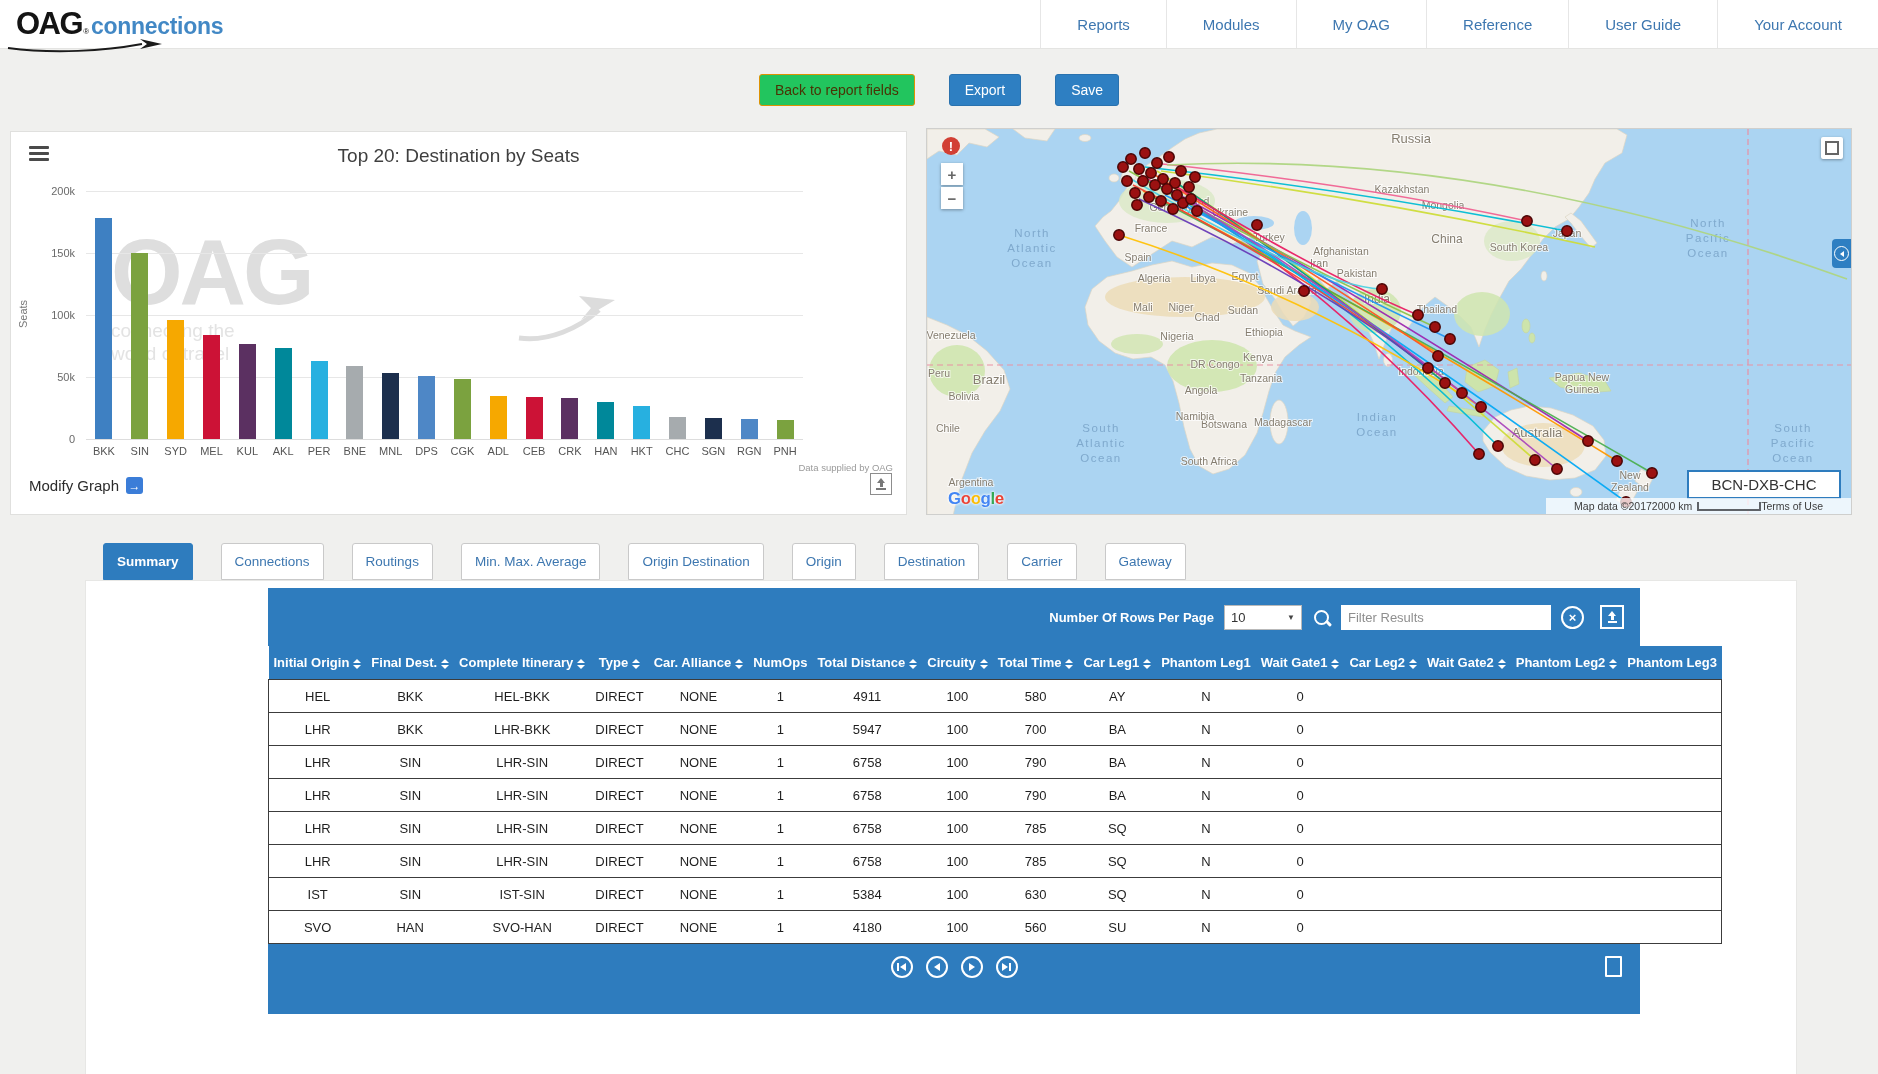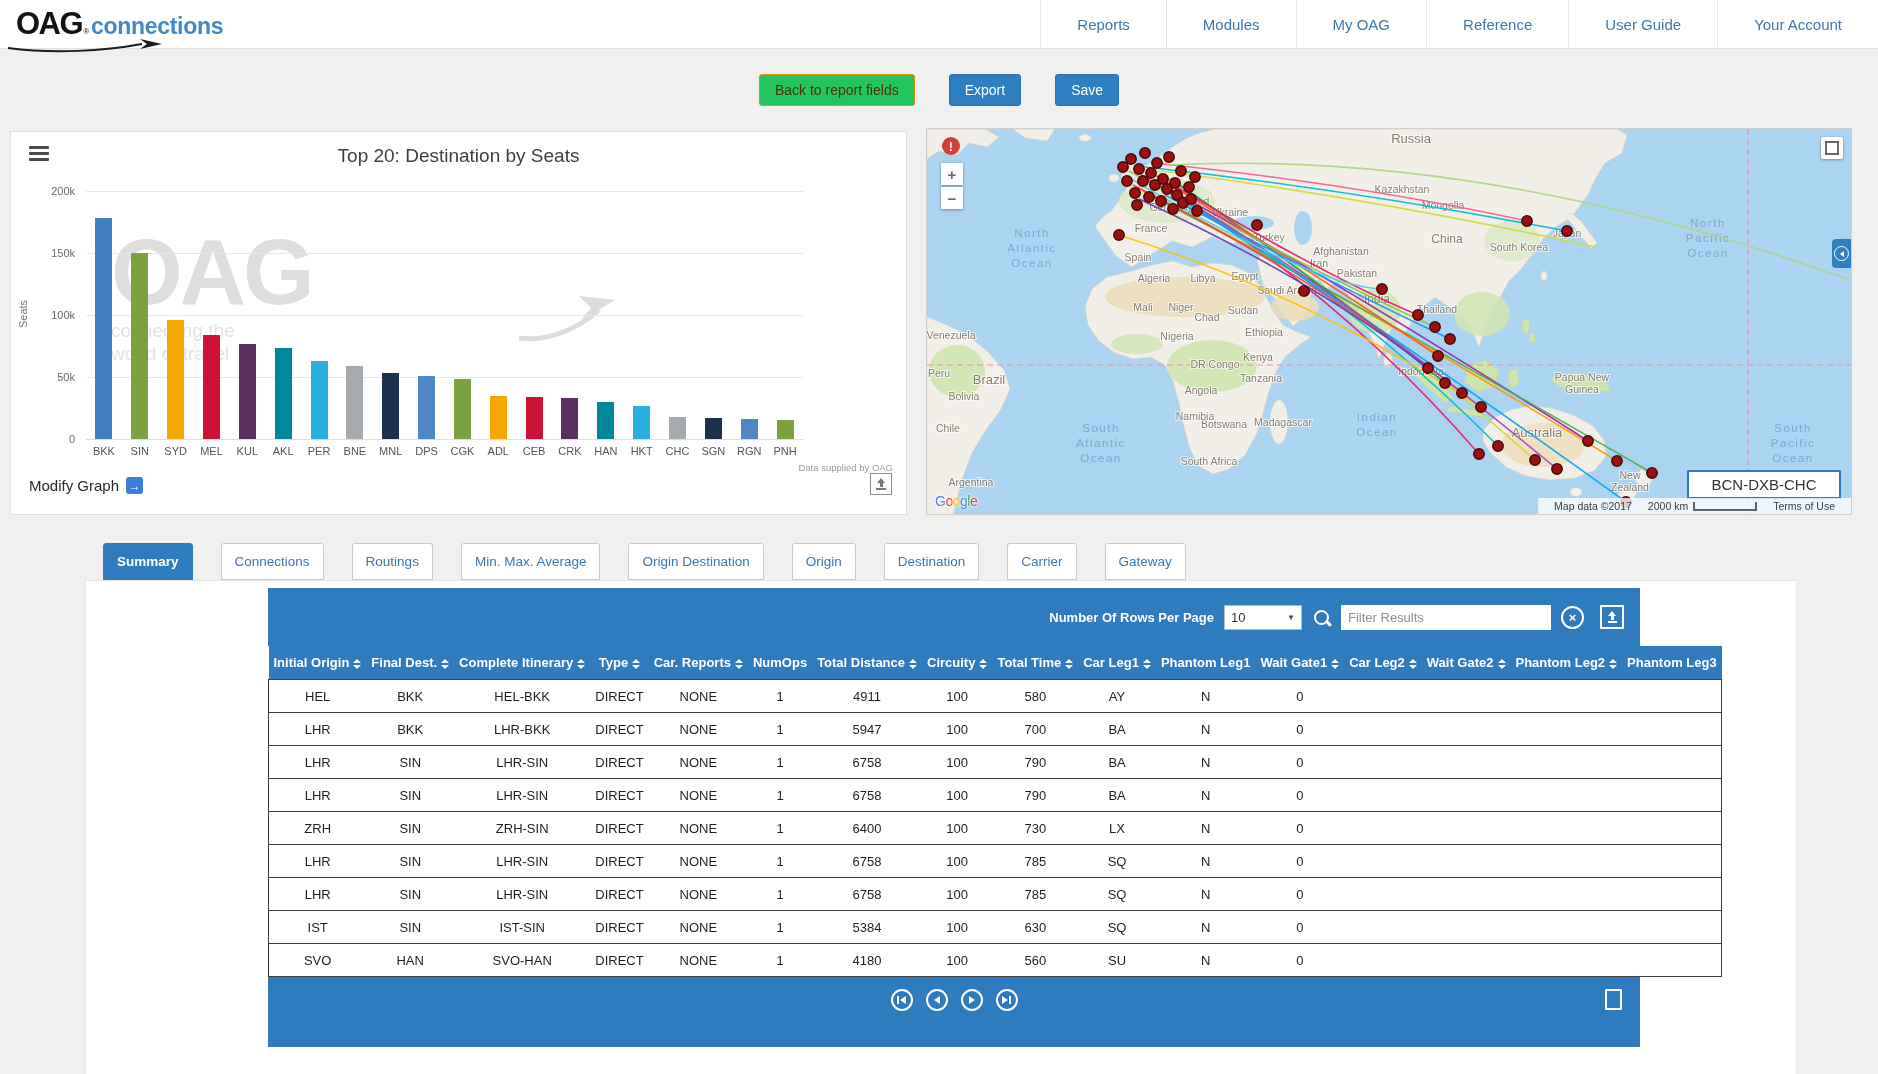--- a/index.html
+++ b/index.html
@@ -68,25 +68,25 @@
          box-shadow:0 1px 3px rgba(0,0,0,.35);display:flex;align-items:center;justify-content:center;cursor:pointer}
   .fsbtn i{display:block;width:10px;height:10px;border:2px solid #666}
   .side-tab{position:absolute;right:0;top:110px;width:19px;height:29px;background:#2e7fc2;
             border-radius:4px 0 0 4px;display:flex;align-items:center;justify-content:center;cursor:pointer}
   .st-c{width:13px;height:13px;border:1.5px solid #fff;border-radius:50%;display:flex;align-items:center;justify-content:center}
   .tri-l-s{width:0;height:0;border-top:3px solid transparent;border-bottom:3px solid transparent;border-right:4px solid #fff}
   .route-box{position:absolute;right:10px;bottom:15px;width:150px;height:25px;background:#fff;
              border:2px solid #2e7cbe;display:flex;align-items:center;justify-content:center;
              font-size:15px;color:#333}
   .attrib{position:absolute;right:0;bottom:0;height:16px;background:rgba(255,255,255,.78);
-          display:flex;align-items:center;gap:16px;padding:0 16px;font-size:10.5px;color:#3c3c3c}
+          display:flex;align-items:center;padding:0 28px;font-size:10.5px;color:#3c3c3c}
   .scalewrap{display:flex;align-items:center;gap:5px}
   .scalebar{width:60px;height:7px;border-left:2px solid #5f6368;border-right:2px solid #5f6368;
             border-bottom:2px solid #5f6368}
-  .glogo{position:absolute;left:8px;bottom:5px;font-size:14px;font-weight:normal;letter-spacing:-.5px;
+  .glogo{position:absolute;left:21px;bottom:5px;font-size:17px;font-weight:bold;letter-spacing:-.5px;
          text-shadow:0 0 3px #fff,0 0 3px #fff;cursor:pointer}
 
   
   .bottom-panel{position:absolute;left:85px;top:580px;width:1712px;height:506px;background:#fff;
                 border:1px solid #e7e7e5;box-sizing:border-box}
   .tabs{position:absolute;left:103px;top:543px;display:flex;gap:28px;height:37px}
   .tab{border:1px solid #c9c9c9;background:#fff;color:#3d77b0;font-size:13.5px;padding:0 13px;
        display:flex;align-items:center;border-radius:3px 3px 0 0;cursor:pointer;white-space:nowrap;box-sizing:border-box}
   .tab.active{background:#2e7cbe;color:#fff;border-color:#2e7cbe;font-weight:bold}
 
@@ -488,21 +488,21 @@
               <i class="s-dn"></i>
             </span></th>
           <th><span>Complete Itinerary</span><span class="sort">
               <i class="s-up"></i>
               <i class="s-dn"></i>
             </span></th>
           <th><span>Type</span><span class="sort">
               <i class="s-up"></i>
               <i class="s-dn"></i>
             </span></th>
-          <th><span>Car. Reports</span><span class="sort">
+          <th><span>Car. Alliance</span><span class="sort">
               <i class="s-up"></i>
               <i class="s-dn"></i>
             </span></th>
           <th><span>NumOps</span></th>
           <th><span>Total Distance</span><span class="sort">
               <i class="s-up"></i>
               <i class="s-dn"></i>
             </span></th>
           <th><span>Circuity</span><span class="sort">
               <i class="s-up"></i>
@@ -595,38 +595,20 @@
           <td>LHR</td>
           <td>SIN</td>
           <td>LHR-SIN</td>
           <td>DIRECT</td>
           <td>NONE</td>
           <td>1</td>
           <td>6758</td>
           <td>100</td>
           <td>790</td>
           <td>BA</td>
-          <td>N</td>
-          <td>0</td>
-          <td></td>
-          <td></td>
-          <td></td>
-          <td></td>
-        </tr>
-        <tr>
-          <td>ZRH</td>
-          <td>SIN</td>
-          <td>ZRH-SIN</td>
-          <td>DIRECT</td>
-          <td>NONE</td>
-          <td>1</td>
-          <td>6400</td>
-          <td>100</td>
-          <td>730</td>
-          <td>LX</td>
           <td>N</td>
           <td>0</td>
           <td></td>
           <td></td>
           <td></td>
           <td></td>
         </tr>
         <tr>
           <td>LHR</td>
           <td>SIN</td>

